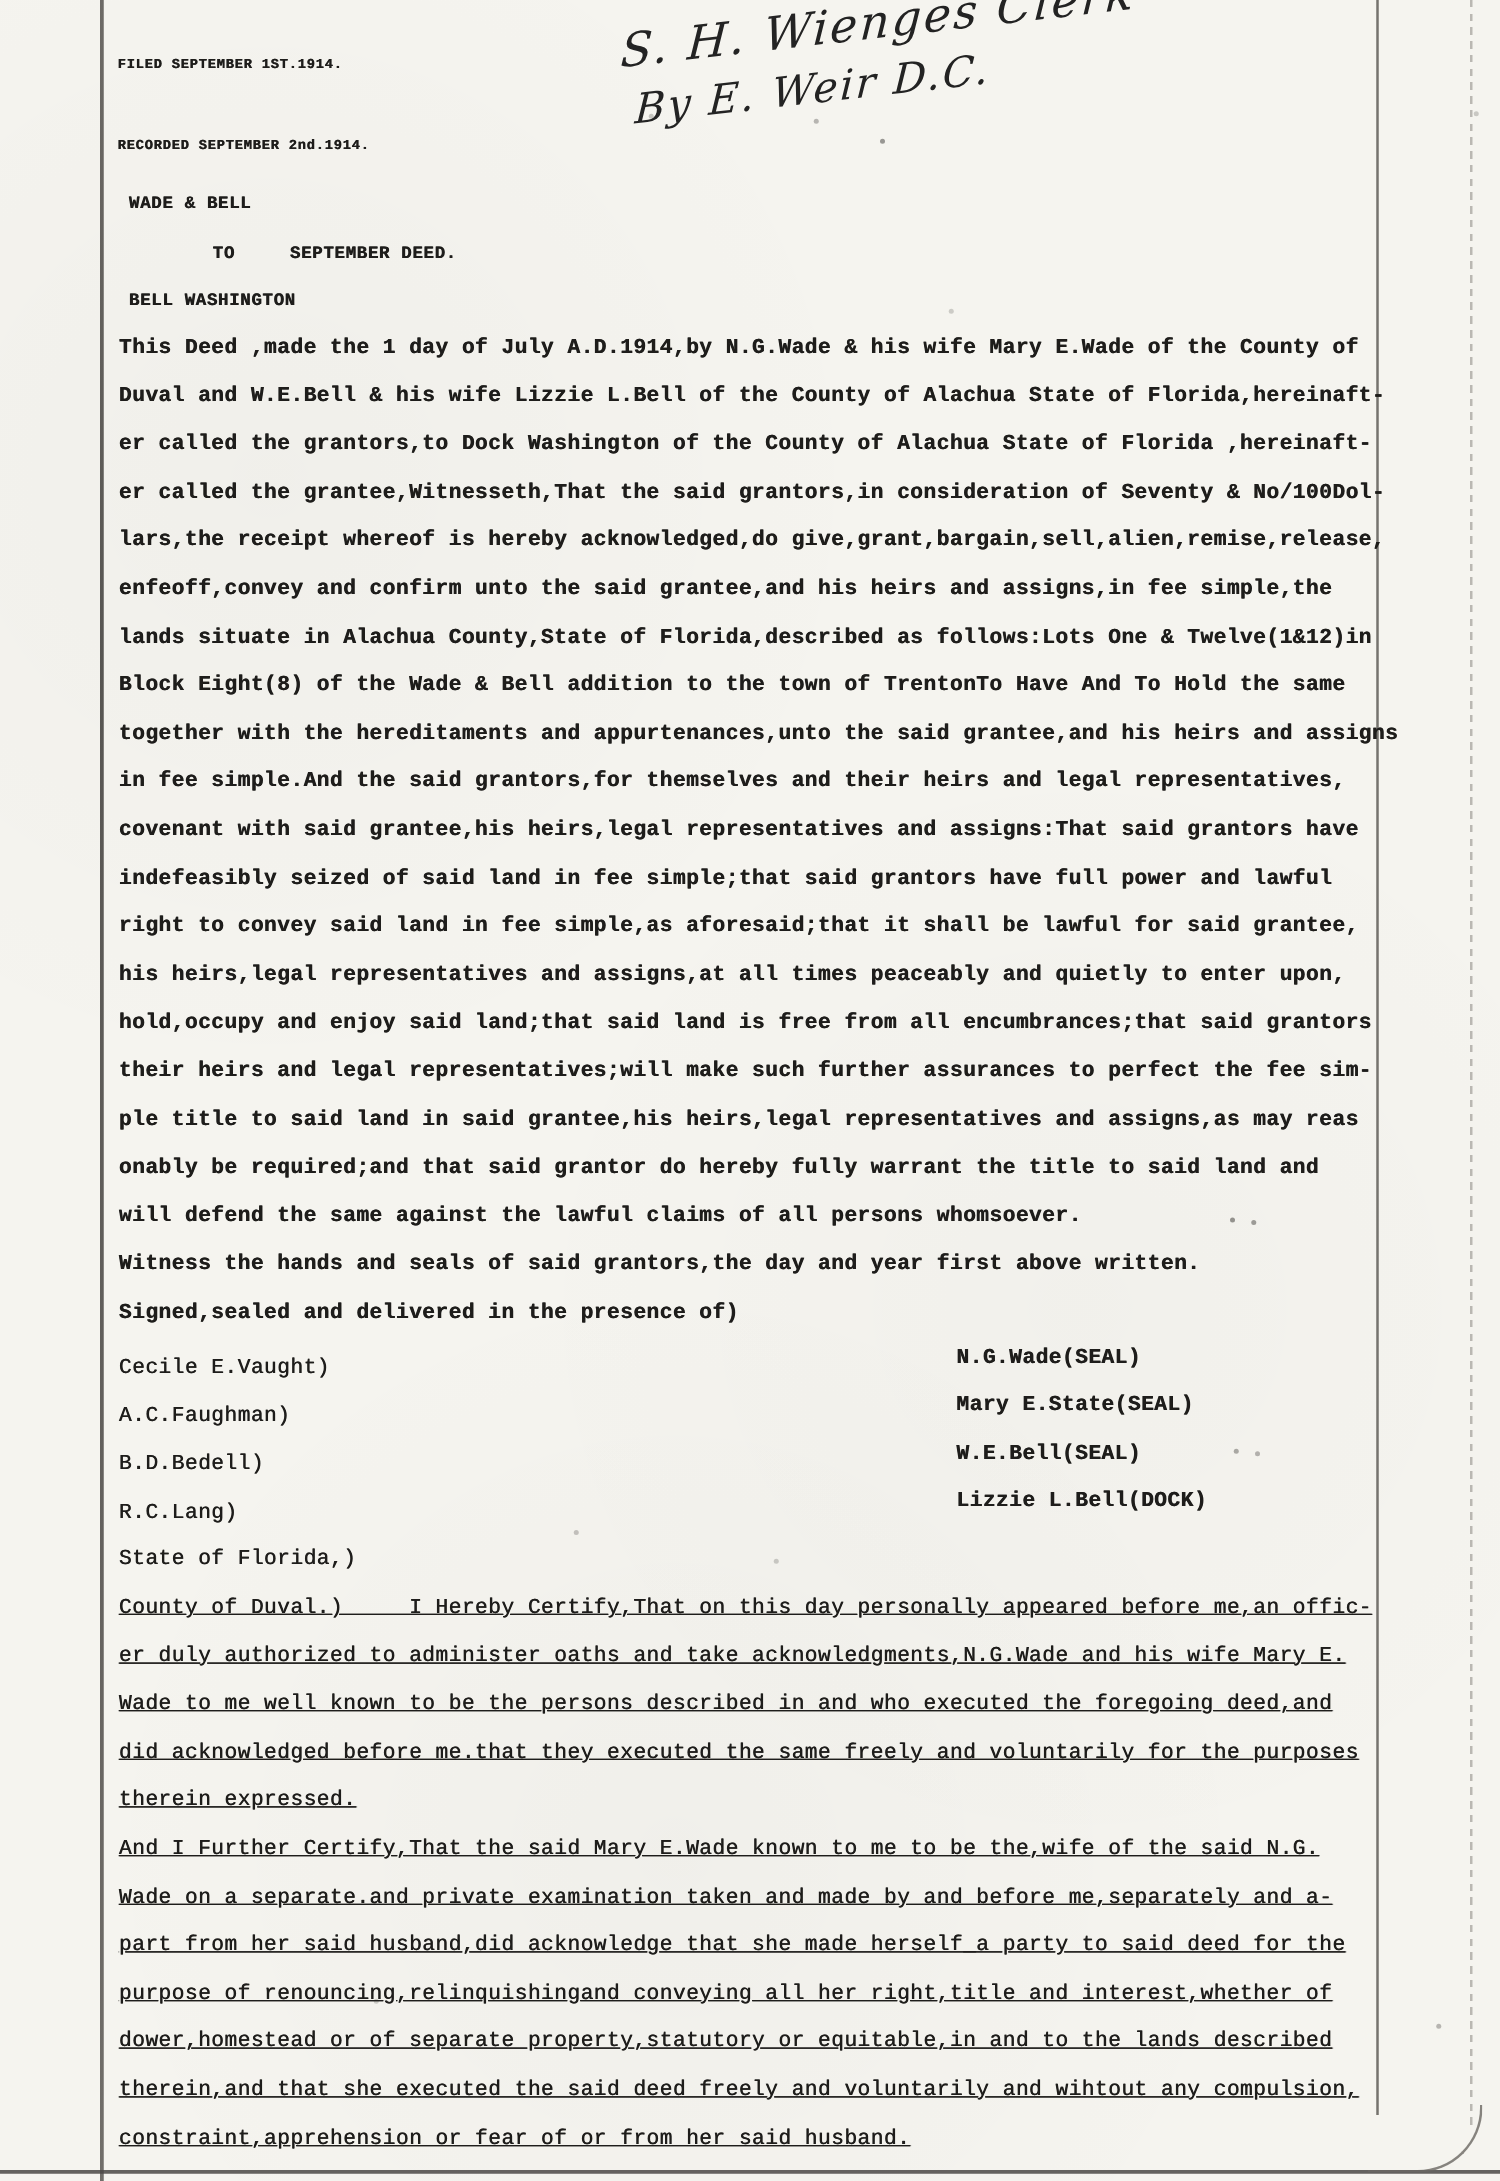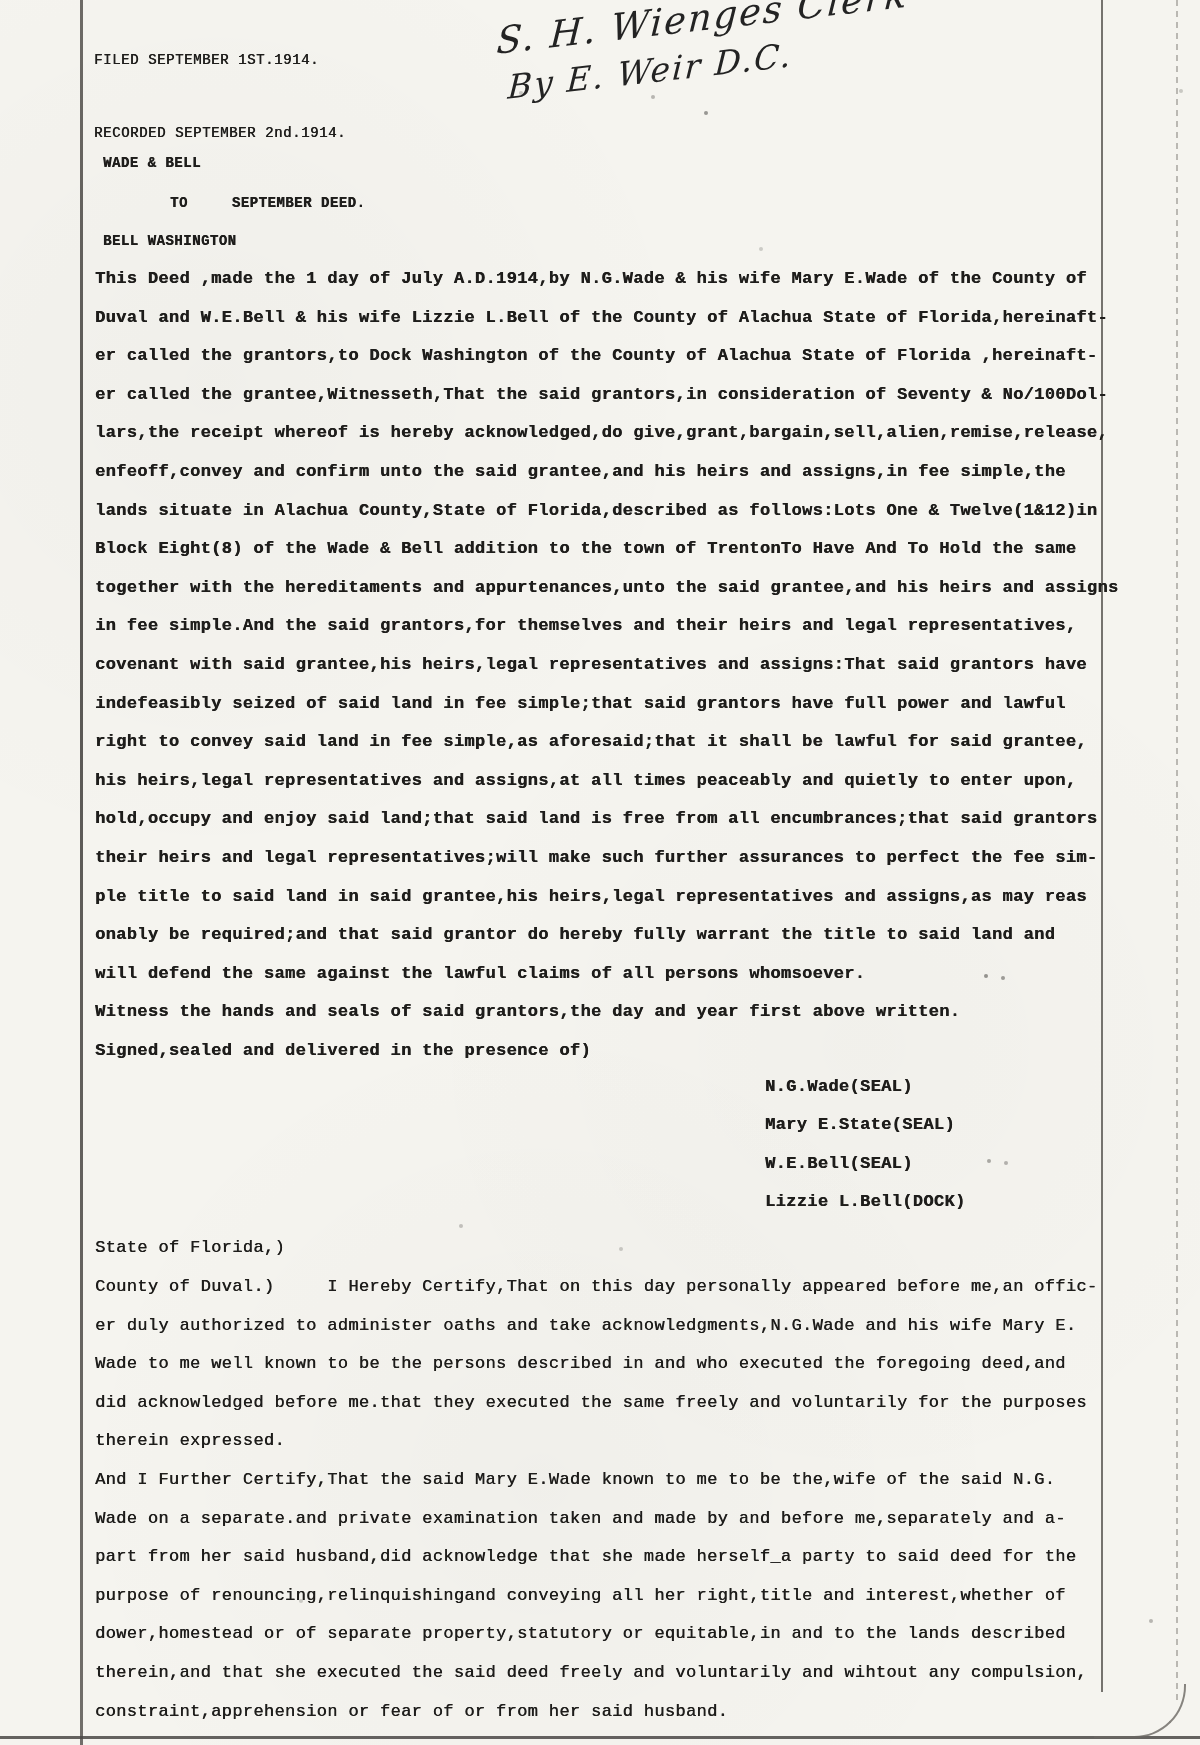--- a/index.html
+++ b/index.html
@@ -15,21 +15,21 @@
     font-family:"Liberation Mono","DejaVu Sans Mono",monospace;
     color:#1c1c1c;
   }
   
   .tw{
     font-family:"Liberation Mono","DejaVu Sans Mono",monospace;
     white-space:pre;
     text-shadow:0.4px 0 0 currentColor;
     color:#1e1d1b;
   }
-  .stamp{position:absolute;left:94px;top:8px;font-size:14px;font-weight:normal;letter-spacing:0.6px;}
+  .stamp{position:absolute;left:94px;top:8px;font-size:11px;font-weight:bold;letter-spacing:0.6px;}
   .stamp .line{line-height:41px;}
   .clerk-sig{
     position:absolute;left:498px;top:-4px;
     transform:rotate(-6.5deg);
     font-family:"DejaVu Serif","Liberation Serif",serif;
     font-style:italic;color:#232323;
   }
   .clerk-sig .sig1{font-size:37px;letter-spacing:2px;transform:skewX(-10deg);}
   .clerk-sig .sig2{font-size:33px;letter-spacing:2px;margin-top:6px;margin-left:6px;transform:skewX(-10deg);}
   .caption{position:absolute;left:103px;top:150px;font-size:14px;font-weight:bold;letter-spacing:0.5px;}
@@ -37,21 +37,21 @@
   .caption-mid{position:absolute;left:67px;top:45px;}
   .caption-instrument{margin-left:44px;}
   .caption-grantee{position:absolute;left:0;top:83px;}
   .deed-body{position:absolute;left:95px;top:260px;width:1070px;font-size:17px;letter-spacing:0.35px;font-weight:bold;}
   .deed-body .line{line-height:38.6px;height:38.6px;}
   .witnesses{position:absolute;left:95px;top:1076px;font-size:17px;letter-spacing:0.35px;}
   .witnesses .line{line-height:38.7px;height:38.7px;}
   .seals{position:absolute;left:745px;top:1068px;font-size:17px;letter-spacing:0.35px;font-weight:bold;margin-left:20px;}
   .seals .line{line-height:38.3px;height:38.3px;}
   .state-line{position:absolute;left:95px;top:1238px;font-size:17px;letter-spacing:0.35px;}
-  .jurat{position:absolute;left:95px;top:1268px;width:1070px;font-size:17px;letter-spacing:0.35px;}
+  .jurat{position:absolute;left:95px;top:1268px;width:1070px;font-size:17px;letter-spacing:0.35px;text-decoration:underline;}
   .jurat .line{line-height:38.6px;height:38.6px;}
   
   .rule-left{position:absolute;left:80px;top:0;width:3px;height:1745px;background:linear-gradient(#55524e,#3c3a37 30%,#4a4744 70%,#5a5753);opacity:0.85;}
   .rule-right{position:absolute;left:1101px;top:0;width:2px;height:1692px;background:#55524e;opacity:0.8;}
   .rule-right-far{position:absolute;left:1176px;top:0;width:2px;height:1700px;background:repeating-linear-gradient(#8a8781 0 6px,transparent 6px 11px);opacity:0.55;}
   .rule-bottom{position:absolute;left:0;top:1736px;width:1200px;height:3px;background:#4a4845;opacity:0.85;}
   .corner-curve{
     position:absolute;right:14px;bottom:7px;width:90px;height:52px;
     border-right:2px solid #6b6863;border-bottom:2px solid #6b6863;
     border-bottom-right-radius:52px;opacity:0.8;
@@ -97,19 +97,20 @@
   </div>
 
   <div class="caption tw">
     <div class="caption-grantor">WADE &amp; BELL</div>
     <div class="caption-mid"><span>TO</span><span class="caption-instrument">SEPTEMBER DEED.</span></div>
     <div class="caption-grantee">BELL WASHINGTON</div>
   </div>
 
   <div class="deed-body tw"><div class="line">This Deed ,made the 1 day of July A.D.1914,by N.G.Wade &amp; his wife Mary E.Wade of the County of</div><div class="line">Duval and W.E.Bell &amp; his wife Lizzie L.Bell of the County of Alachua State of Florida,hereinaft-</div><div class="line">er called the grantors,to Dock Washington of the County of Alachua State of Florida ,hereinaft-</div><div class="line">er called the grantee,Witnesseth,That the said grantors,in consideration of Seventy &amp; No/100Dol-</div><div class="line">lars,the receipt whereof is hereby acknowledged,do give,grant,bargain,sell,alien,remise,release,</div><div class="line">enfeoff,convey and confirm unto the said grantee,and his heirs and assigns,in fee simple,the</div><div class="line">lands situate in Alachua County,State of Florida,described as follows:Lots One &amp; Twelve(1&amp;12)in</div><div class="line">Block Eight(8) of the Wade &amp; Bell addition to the town of TrentonTo Have And To Hold the same</div><div class="line">together with the hereditaments and appurtenances,unto the said grantee,and his heirs and assigns</div><div class="line">in fee simple.And the said grantors,for themselves and their heirs and legal representatives,</div><div class="line">covenant with said grantee,his heirs,legal representatives and assigns:That said grantors have</div><div class="line">indefeasibly seized of said land in fee simple;that said grantors have full power and lawful</div><div class="line">right to convey said land in fee simple,as aforesaid;that it shall be lawful for said grantee,</div><div class="line">his heirs,legal representatives and assigns,at all times peaceably and quietly to enter upon,</div><div class="line">hold,occupy and enjoy said land;that said land is free from all encumbrances;that said grantors</div><div class="line">their heirs and legal representatives;will make such further assurances to perfect the fee sim-</div><div class="line">ple title to said land in said grantee,his heirs,legal representatives and assigns,as may reas</div><div class="line">onably be required;and that said grantor do hereby fully warrant the title to said land and</div><div class="line">will defend the same against the lawful claims of all persons whomsoever.</div><div class="line">Witness the hands and seals of said grantors,the day and year first above written.</div><div class="line">Signed,sealed and delivered in the presence of)</div></div>
 
+  <div class="witnesses tw"><div class="line">Cecile E.Vaught)</div><div class="line">A.C.Faughman)</div><div class="line">B.D.Bedell)</div><div class="line">R.C.Lang)</div></div>
 
   <div class="seals tw"><div class="line">N.G.Wade(SEAL)</div><div class="line">Mary E.State(SEAL)</div><div class="line">W.E.Bell(SEAL)</div><div class="line">Lizzie L.Bell(DOCK)</div></div>
 
   <div class="state-line tw">State of Florida,)</div>
   <div class="jurat tw"><div class="line">County of Duval.)     I Hereby Certify,That on this day personally appeared before me,an offic-</div><div class="line">er duly authorized to administer oaths and take acknowledgments,N.G.Wade and his wife Mary E.</div><div class="line">Wade to me well known to be the persons described in and who executed the foregoing deed,and</div><div class="line">did acknowledged before me.that they executed the same freely and voluntarily for the purposes</div><div class="line">therein expressed.</div><div class="line">And I Further Certify,That the said Mary E.Wade known to me to be the,wife of the said N.G.</div><div class="line">Wade on a separate.and private examination taken and made by and before me,separately and a-</div><div class="line">part from her said husband,did acknowledge that she made herself_a party to said deed for the</div><div class="line">purpose of renouncing,relinquishingand conveying all her right,title and interest,whether of</div><div class="line">dower,homestead or of separate property,statutory or equitable,in and to the lands described</div><div class="line">therein,and that she executed the said deed freely and voluntarily and wihtout any compulsion,</div><div class="line">constraint,apprehension or fear of or from her said husband.</div></div>
 
 </div>
 
 </body></html>

